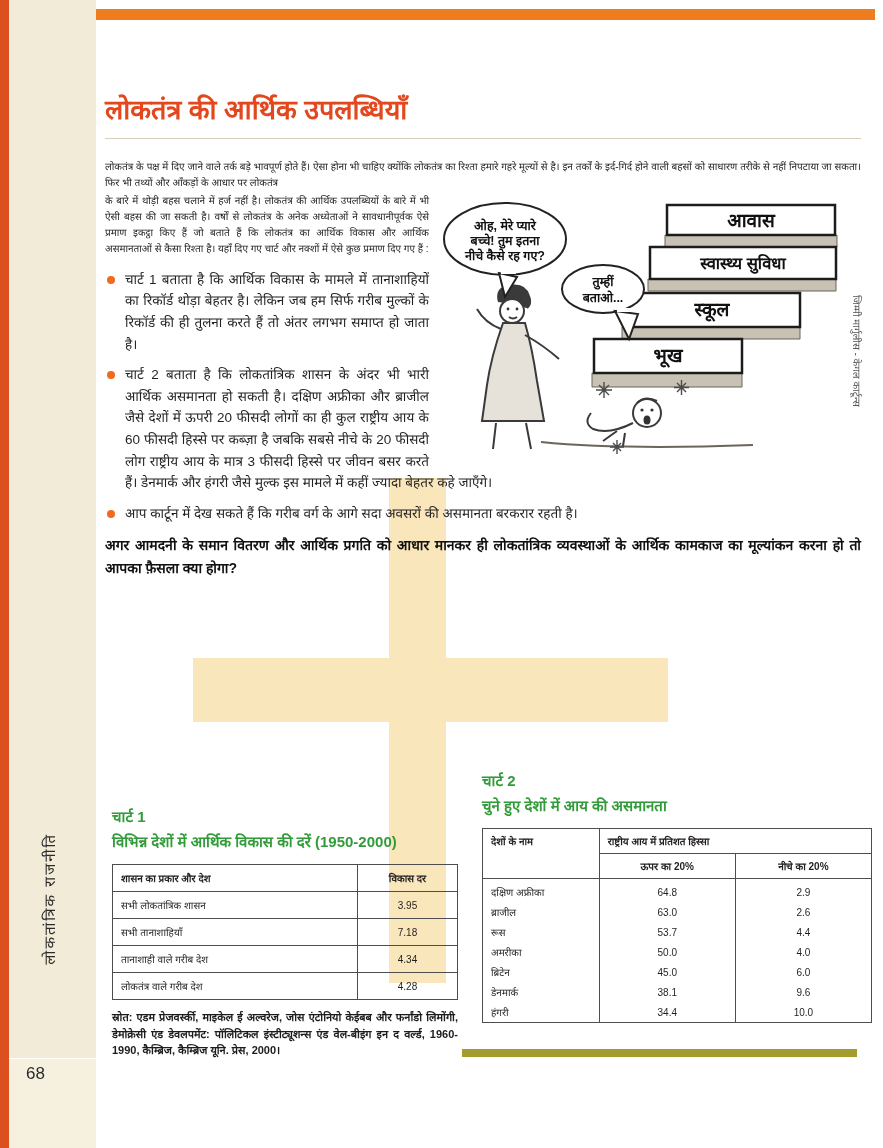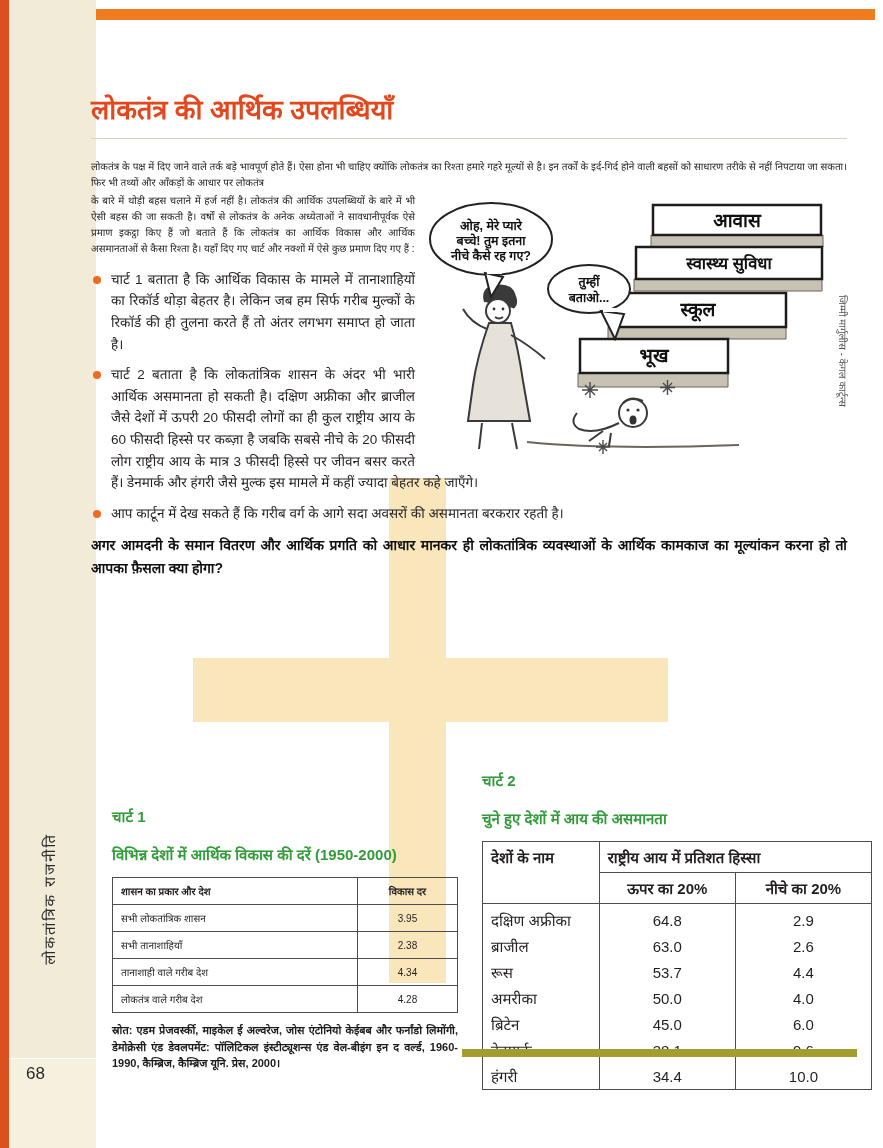--- a/index.html
+++ b/index.html
@@ -14,49 +14,49 @@
 
   
   .cross-v { position:absolute; left:389px; top:478px; width:57px; height:505px; background:#f9e6ba; z-index:0; }
   .cross-h { position:absolute; left:193px; top:658px; width:475px; height:64px; background:#f9e6ba; z-index:0; }
 
   
   .sidebar-title { position:absolute; left:40px; top:833px; writing-mode:vertical-rl; transform:rotate(180deg); font-size:15px; letter-spacing:2px; color:#2b2b2b; z-index:2; }
   .page-number { position:absolute; left:26px; top:1064px; font-size:17px; color:#2b2b2b; z-index:2; }
 
   
-  .content { position:absolute; left:91px; top:94px; width:756px; z-index:2; }
+  .content { position:absolute; left:105px; top:94px; width:756px; z-index:2; }
   .title { font-size:27px; font-weight:bold; color:#e2471d; line-height:1.25; }
   .title-rule { border-bottom:1px solid #d8d0bd; margin-top:10px; }
   p.body-text { font-size:10px; line-height:1.6; text-align:justify; margin-top:20px; }
   .flow p.body-text { margin-top:2px; }
 
   .cartoon-wrap { float:right; width:420px; height:256px; margin:6px 0 8px 12px; position:relative; }
   .cartoon-svg { position:absolute; left:0; top:0; }
   .cartoon-credit { position:absolute; right:-2px; top:96px; writing-mode:vertical-rl; font-size:10px; color:#555; }
 
   ul.bullets { list-style:none; margin-top:12px; }
   ul.bullets li { position:relative; padding-left:20px; font-size:13.5px; line-height:1.6; text-align:justify; margin-bottom:9px; }
   ul.bullets li::before { content:""; position:absolute; left:2px; top:7px; width:8px; height:8px; border-radius:50%; background:#ee6b1f; }
 
   .question { clear:both; font-size:14px; font-weight:bold; line-height:1.6; text-align:justify; margin-top:10px; color:#111; }
 
   
   .chart-label { font-size:15px; font-weight:bold; color:#339c3a; }
-  .chart-heading { font-size:15px; font-weight:bold; color:#339c3a; margin-top:19px; line-height:1.35; }
+  .chart-heading { font-size:15px; font-weight:bold; color:#339c3a; margin-top:6px; line-height:1.35; }
 
   .chart1-block { position:absolute; left:112px; top:806px; width:346px; z-index:3; }
   table.t1 { width:100%; border-collapse:collapse; margin-top:12px; font-size:10px; }
   table.t1 th, table.t1 td { border:1px solid #4d4d4d; padding:6px 8px; }
   table.t1 th { text-align:left; font-weight:bold; }
   table.t1 .num { text-align:center; width:29%; }
   .source-note { font-size:11px; font-weight:bold; line-height:1.5; margin-top:9px; text-align:justify; color:#1c1c1c; }
 
   .chart2-block { position:absolute; left:482px; top:770px; width:390px; z-index:3; }
-  table.t2 { width:100%; border-collapse:collapse; margin-top:12px; font-size:15px; border:1px solid #4d4d4d; }
+  table.t2 { width:100%; border-collapse:collapse; margin-top:12px; font-size:10px; border:1px solid #4d4d4d; }
   table.t2 th { font-weight:bold; padding:5px 8px; border:1px solid #4d4d4d; }
   table.t2 th.country-h { text-align:left; vertical-align:top; width:30%; }
   table.t2 th.share-h { text-align:left; }
   table.t2 th.sub { text-align:center; width:35%; }
   table.t2 td { padding:3px 8px; border-left:1px solid #4d4d4d; border-right:1px solid #4d4d4d; }
   table.t2 td.country { text-align:left; }
   table.t2 td.num { text-align:center; }
   table.t2 tbody tr:first-child td { padding-top:6px; }
 
   .olive-bar { position:absolute; left:462px; top:1049px; width:395px; height:8px; background:#a39d2d; z-index:3; }
@@ -178,21 +178,21 @@
           <th class="num">विकास दर</th>
         </tr>
       </thead>
       <tbody>
         <tr>
           <td>सभी लोकतांत्रिक शासन</td>
           <td class="num">3.95</td>
         </tr>
         <tr>
           <td>सभी तानाशाहियाँ</td>
-          <td class="num">2.38</td>
+          <td class="num">7.18</td>
         </tr>
         <tr>
           <td>तानाशाही वाले गरीब देश</td>
           <td class="num">4.34</td>
         </tr>
         <tr>
           <td>लोकतंत्र वाले गरीब देश</td>
           <td class="num">4.28</td>
         </tr>
       </tbody>

